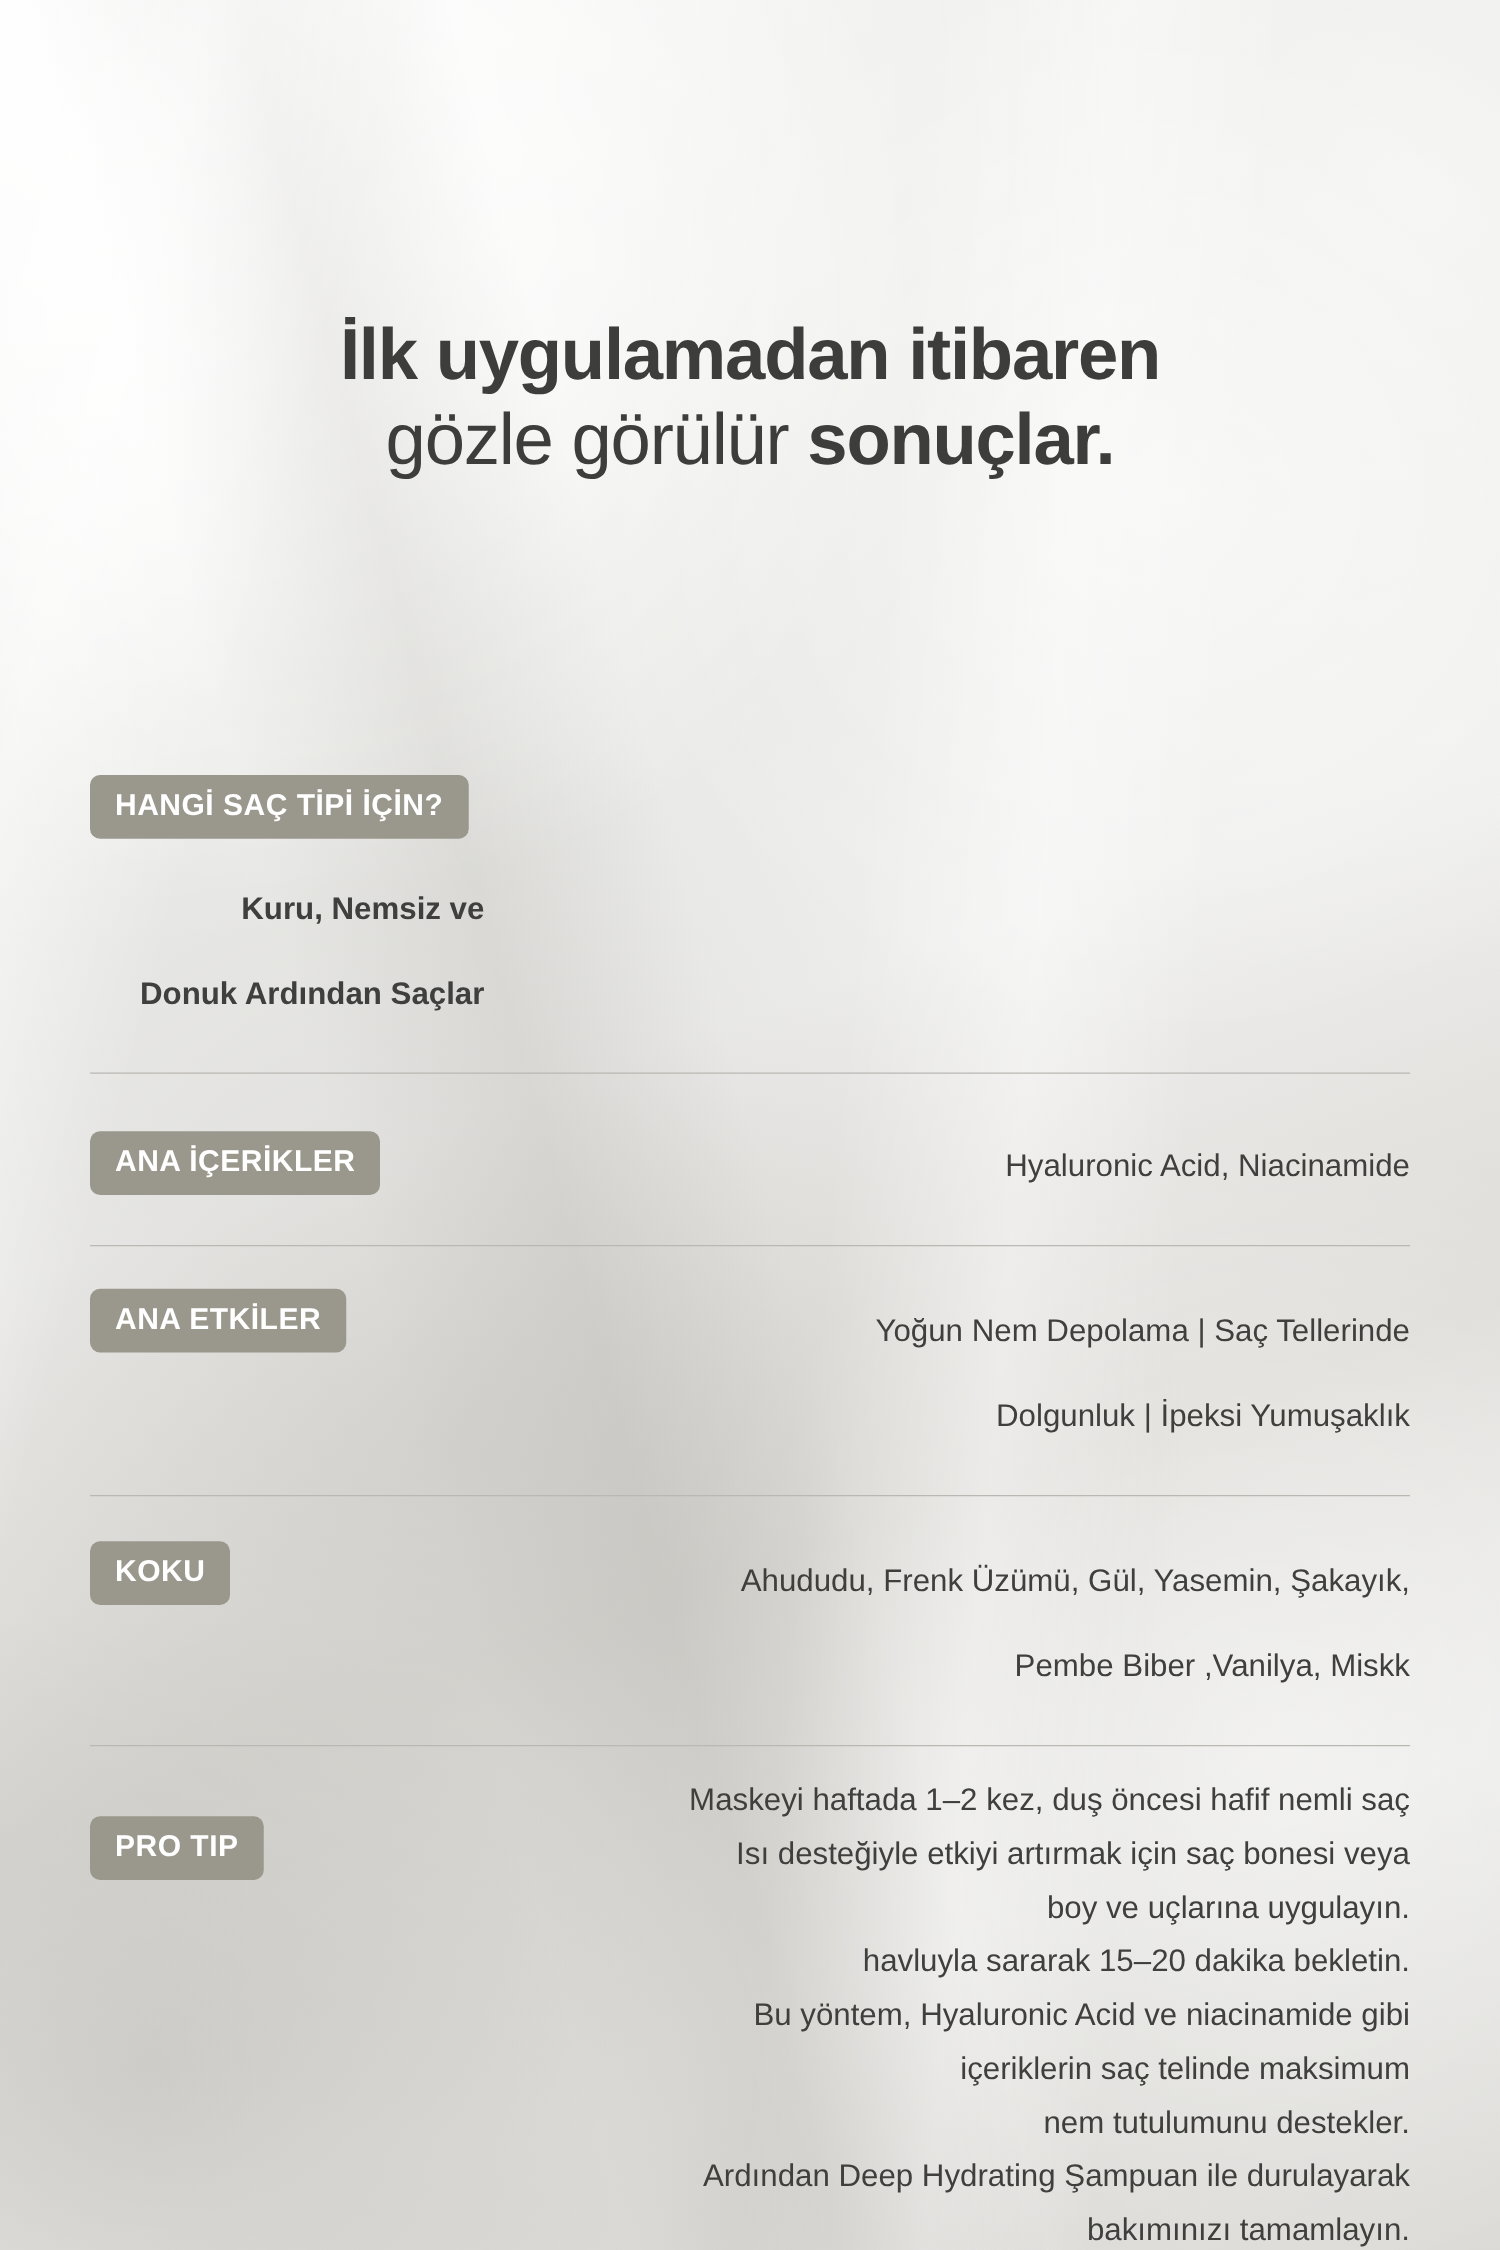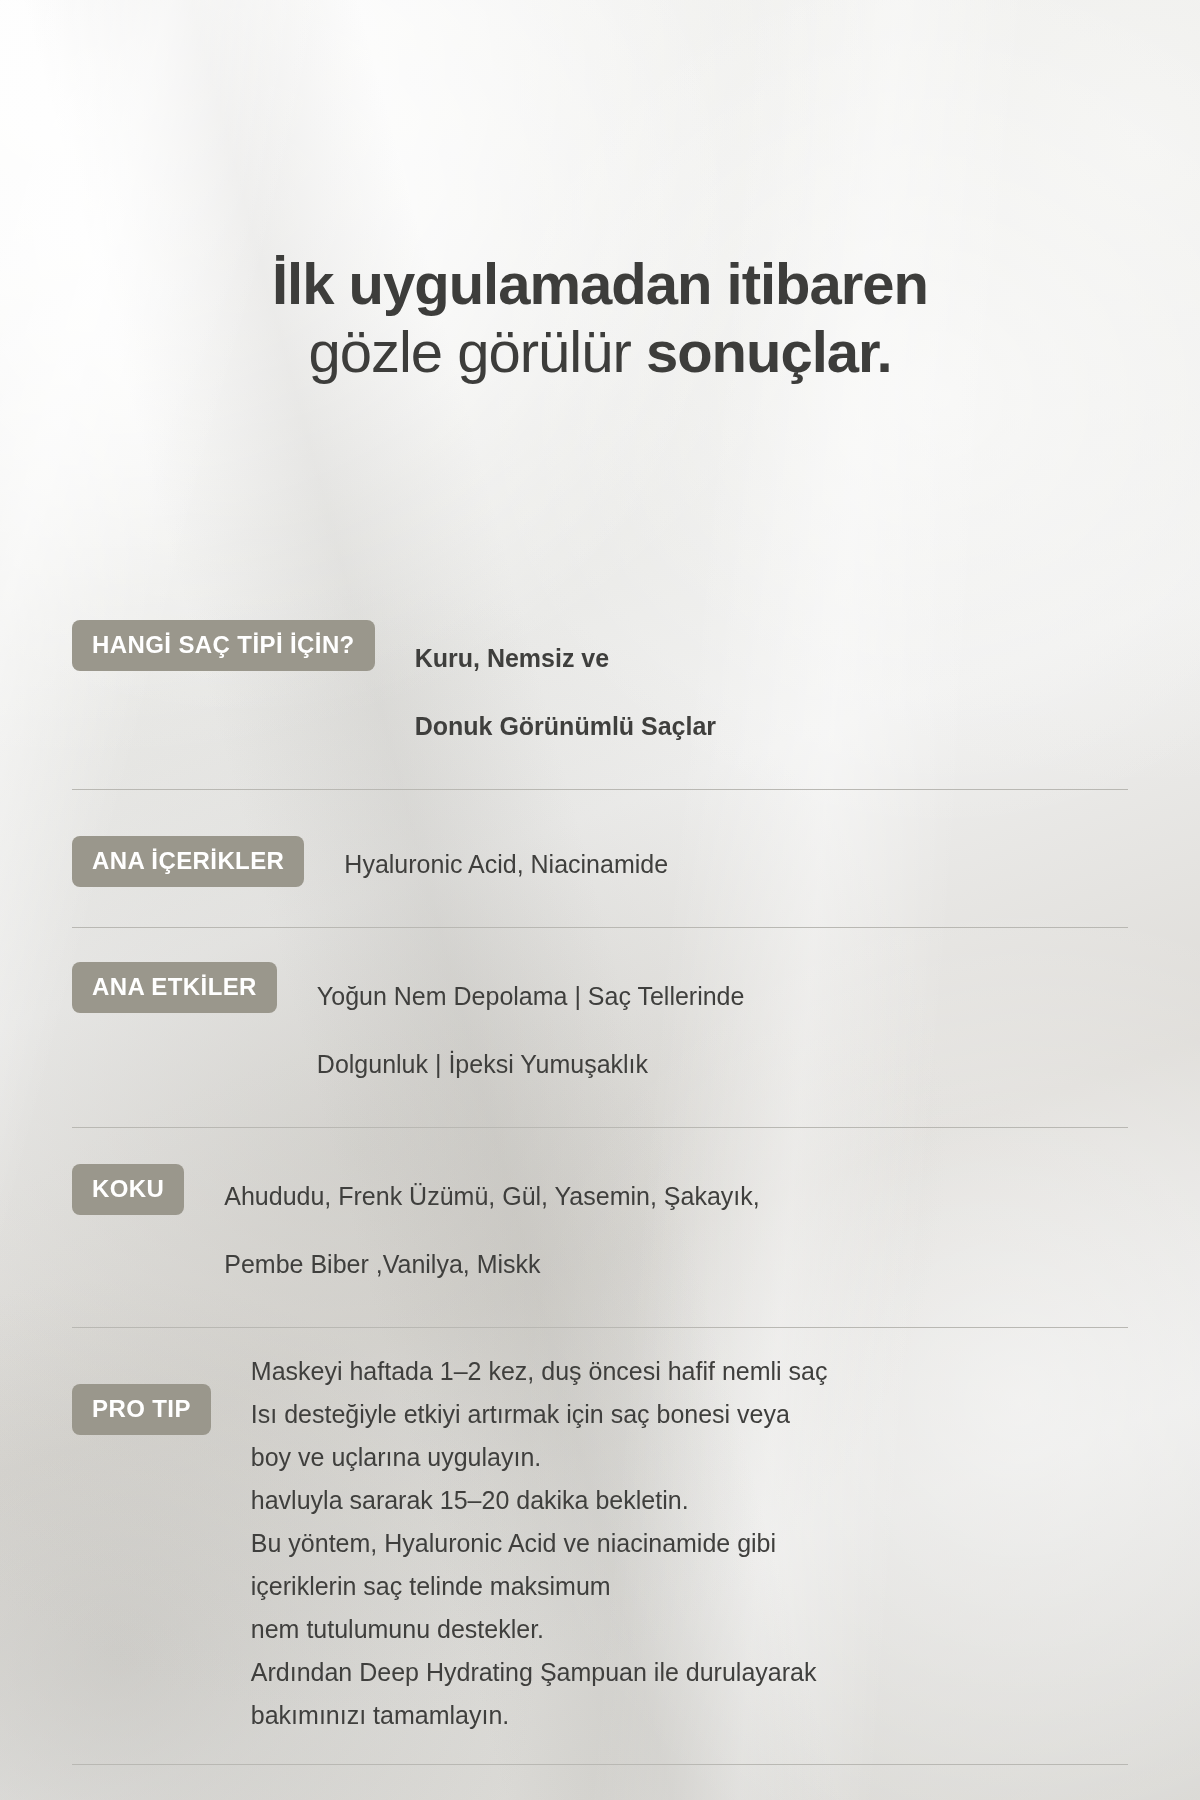--- a/index.html
+++ b/index.html
@@ -87,38 +87,40 @@
     position: relative;
     display: flex;
     align-items: flex-start;
     justify-content: space-between;
     padding: 0 0 16px 0;
     border-bottom: 1px solid #b9b8b3;
     min-height: 70px;
   }
   .spec-row:first-child {
     border-top: 0;
+    flex-direction: column;
   }
   .label-wrap {
     flex: 0 0 auto;
     padding-top: 26px;
   }
   .label {
     display: inline-block;
     background: #9a978c;
     color: #ffffff;
     font-size: 24px;
     font-weight: bold;
     letter-spacing: 0.4px;
     padding: 11px 20px 12px 20px;
     border-radius: 8px;
     white-space: nowrap;
   }
   .value {
     flex: 1 1 auto;
+    text-align: right;
     color: #3f3f3d;
     font-size: 25px;
     line-height: 1.72;
     padding-left: 40px;
     padding-top: 14px;
   }
   .value.bold {
     font-weight: bold;
   }
 
@@ -158,21 +160,21 @@
     </div>
 
     <div class="spec-list">
 
       <div class="spec-row row-hangi">
         <div class="label-wrap">
           <span class="label">HANGİ SAÇ TİPİ İÇİN?</span>
         </div>
         <div class="value bold">
           <p>Kuru, Nemsiz ve</p>
-          <p>Donuk Görünümlü Saçlar</p>
+          <p>Donuk Ardından Saçlar</p>
         </div>
       </div>
 
       <div class="spec-row row-icerikler">
         <div class="label-wrap">
           <span class="label">ANA İÇERİKLER</span>
         </div>
         <div class="value">
           <p>Hyaluronic Acid, Niacinamide</p>
         </div>

